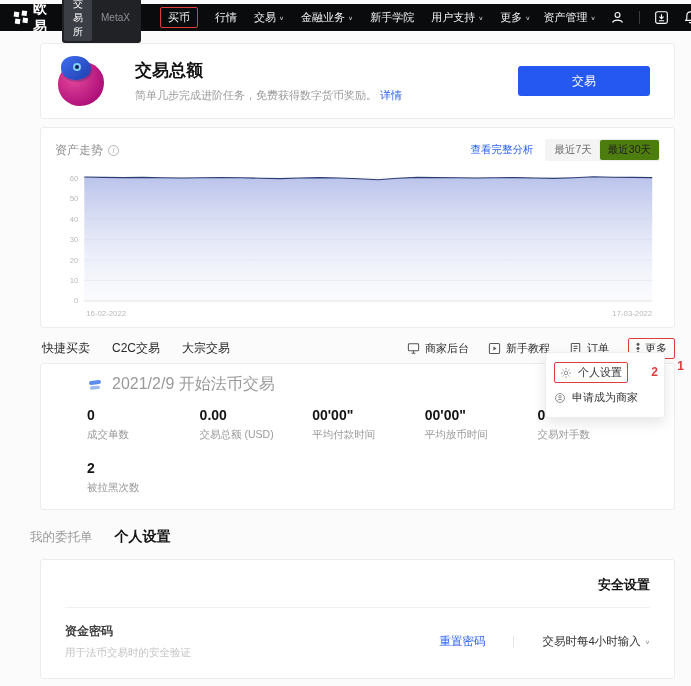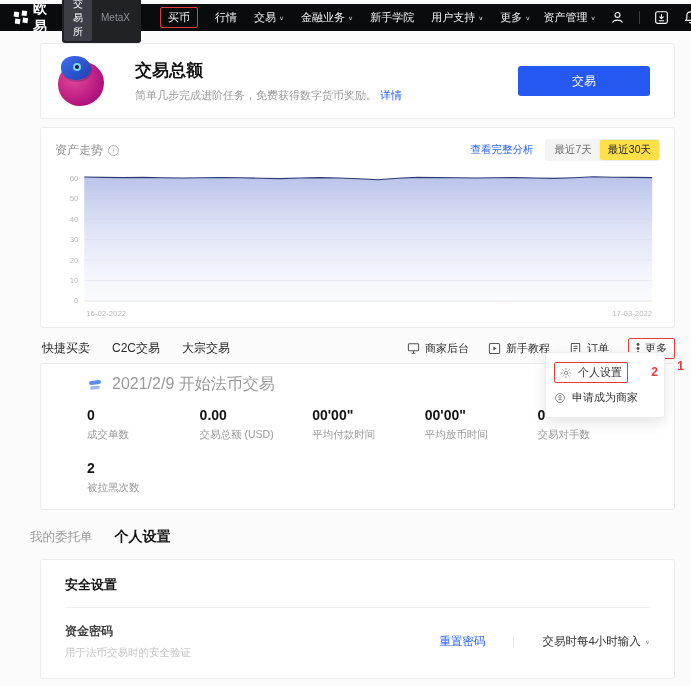--- a/index.html
+++ b/index.html
@@ -39,21 +39,21 @@
   .trade-btn{width:132px;height:30px;background:#2458f0;color:#fff;font-size:12px;border:none;border-radius:3px;cursor:pointer;}
 
   
   .trend-card{margin-top:8px;padding:11px 14px 4px;}
   .trend-head{display:flex;align-items:center;}
   .trend-title{font-size:12px;color:#8f8f8f;display:flex;align-items:center;gap:5px;}
   .info-dot{width:11px;height:11px;border:1px solid #b5b5b5;border-radius:50%;font-size:8px;color:#b5b5b5;display:inline-flex;align-items:center;justify-content:center;font-style:italic;}
   .trend-right{margin-left:auto;display:flex;align-items:center;gap:12px;font-size:10.5px;}
   .range-toggle{display:flex;background:#f4f4f4;border-radius:2px;padding:1px;}
   .range-btn{padding:3px 8px;color:#6e6e6e;cursor:pointer;border-radius:2px;white-space:nowrap;}
-  .range-btn.active{background:#fde047;color:#222;box-shadow:0 0 2px rgba(0,0,0,.12);}
+  .range-btn.active{background:#4d7c0f;color:#222;box-shadow:0 0 2px rgba(0,0,0,.12);}
 
   
   .tabrow{margin:7px 16px 0 42px;display:flex;align-items:center;height:26px;font-size:12px;color:#2b2b2b;gap:22px;}
   .tab-item{cursor:pointer;white-space:nowrap;}
   .tab-actions{margin-left:auto;display:flex;align-items:center;gap:19px;font-size:11px;color:#2b2b2b;}
   .action-item{display:flex;align-items:center;gap:5px;cursor:pointer;white-space:nowrap;}
   .action-item svg{stroke:#555;}
   .more-box{border:1px solid #e23b3b;border-radius:2px;padding:2px 7px;position:relative;}
   .more-box .ann{right:-10px;bottom:-15px;}
 
@@ -71,21 +71,21 @@
   .dd-box{display:inline-flex;align-items:center;gap:6px;border:1px solid #e23b3b;border-radius:2px;padding:2px 5px;margin-right:16px;}
   .dd-item .ann{right:-2px;top:5px;position:absolute;}
 
   
   .section-tabs{margin:18px 16px 0 30px;display:flex;align-items:baseline;gap:22px;}
   .sec-tab{font-size:12.5px;color:#9a9a9a;cursor:pointer;}
   .sec-tab.active{font-size:14px;font-weight:bold;color:#141414;}
 
   
   .security-card{margin-top:13px;padding:16px 24px 18px;}
-  .sec-title{font-size:13px;font-weight:bold;color:#141414;padding-bottom:13px;border-bottom:1px solid #f1f1f1;}
+  .sec-title{font-size:13px;font-weight:bold;color:#141414;padding-bottom:13px;border-bottom:1px solid #f1f1f1;text-align:right;}
   .sec-row{margin-top:15px;display:flex;align-items:center;}
   .sec-row-title{font-size:12px;font-weight:bold;color:#404040;}
   .sec-row-desc{font-size:10.5px;color:#c4c4c4;margin-top:6px;}
   .sec-row-right{margin-left:auto;display:flex;align-items:center;gap:28px;font-size:11.5px;}
   .v-div{width:1px;height:12px;background:#e6e6e6;}
   .freq-select{display:flex;align-items:center;gap:4px;color:#333;cursor:pointer;}
   .freq-select .caret{color:#999;}
 
   
   .payment-card{margin-top:10px;padding:15px 24px;display:flex;align-items:center;gap:13px;height:70px;}

